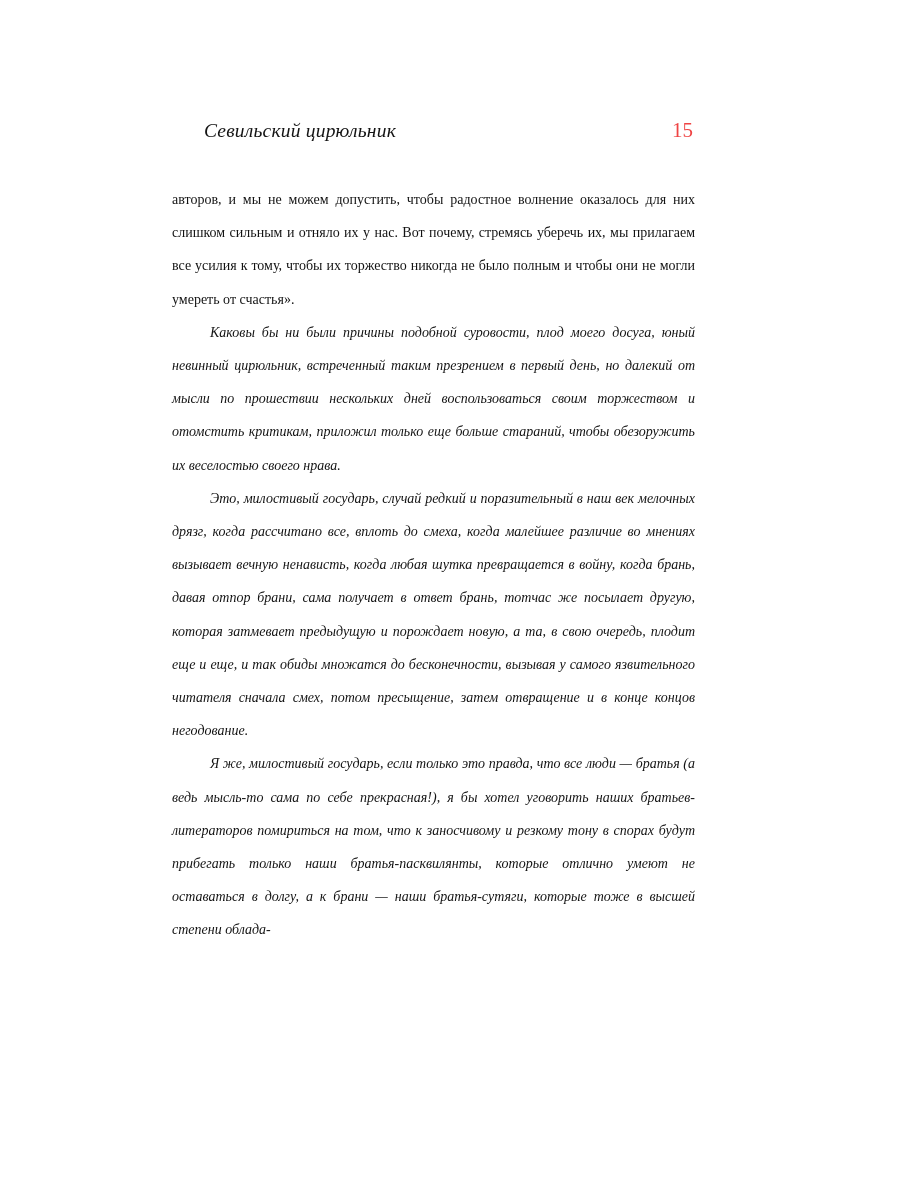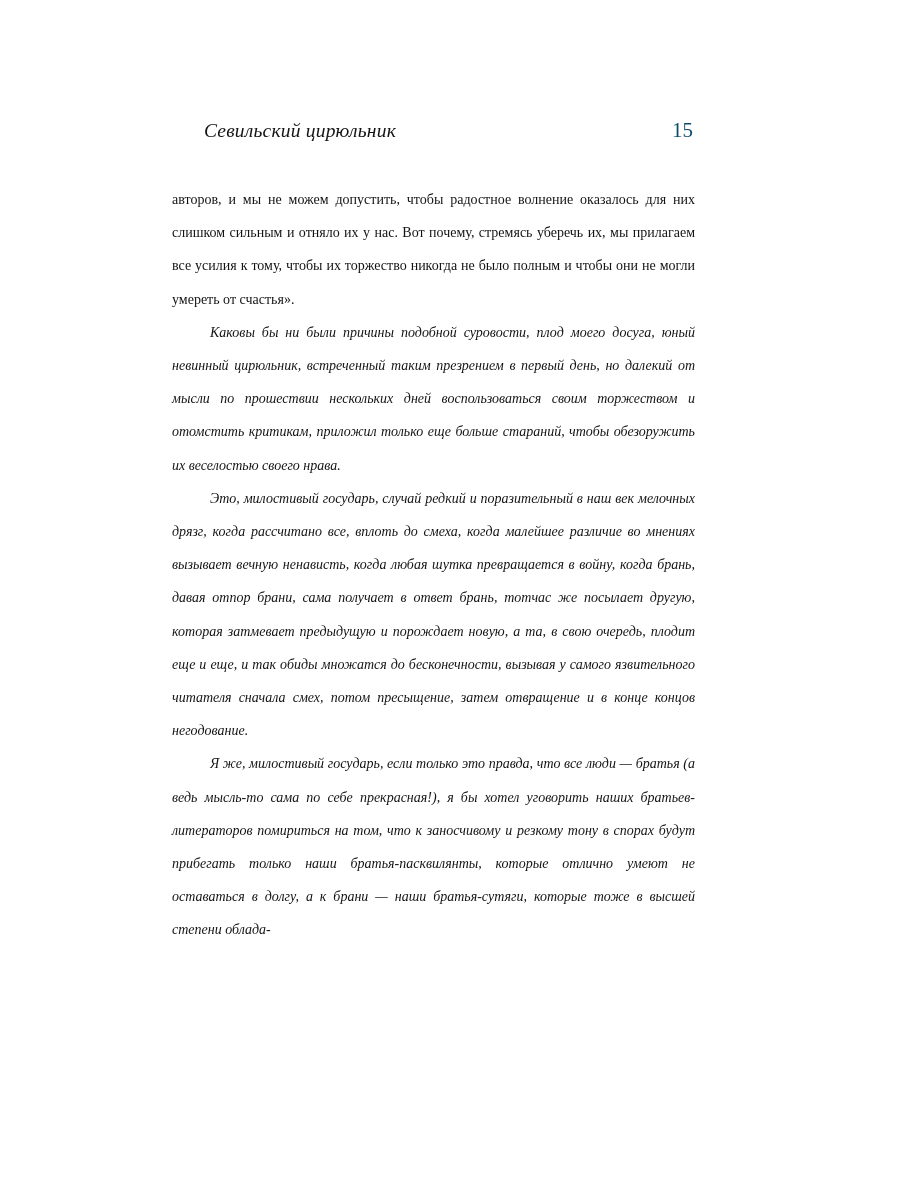--- a/index.html
+++ b/index.html
@@ -31,21 +31,21 @@
   }
   .running-head .head-title {
     font-style: italic;
     font-size: 19.5px;
     letter-spacing: 0.2px;
     color: #141414;
     white-space: nowrap;
   }
   .running-head .folio {
     font-size: 21px;
-    color: #0c4a6e;
+    color: #ef4444;
     font-style: normal;
     padding-right: 2px;
   }
   .body-text p {
     margin: 0;
     font-size: 14px;
     line-height: 33.2px;
     text-align: justify;
     text-justify: inter-word;
     color: #131313;

